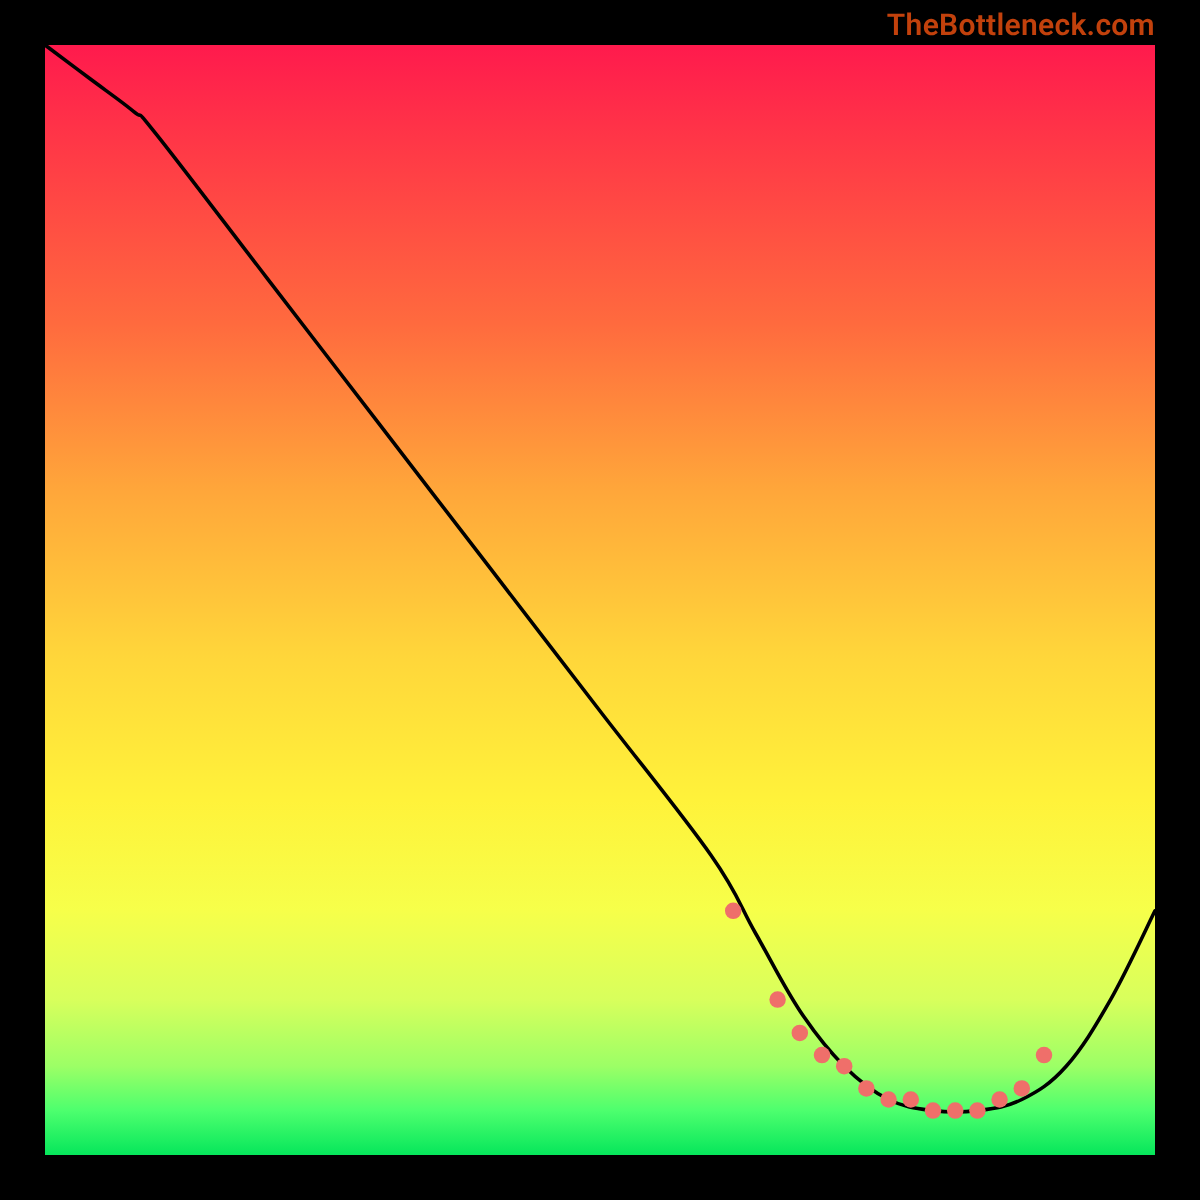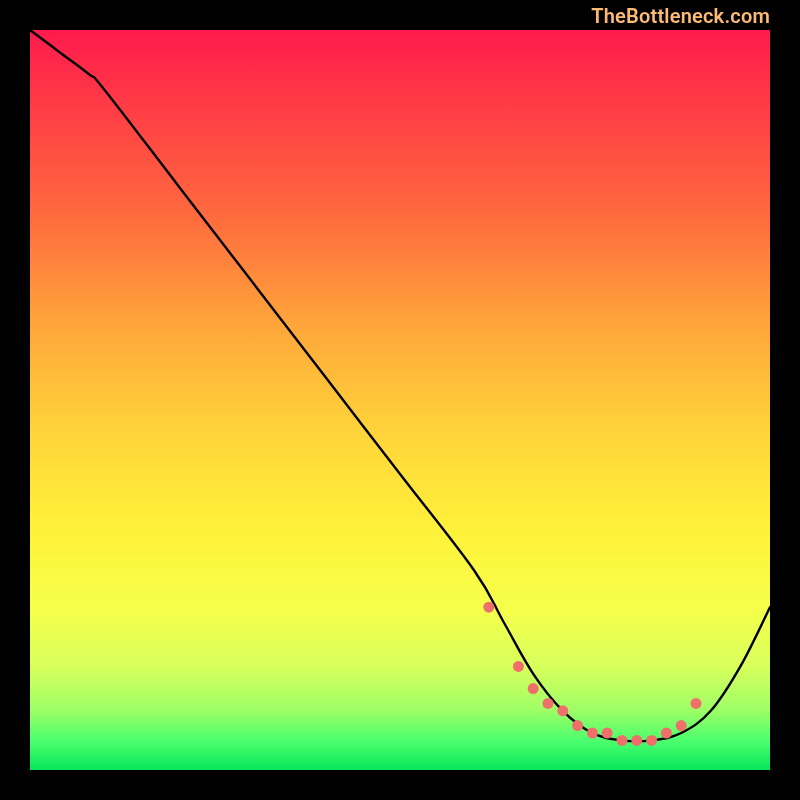--- a/index.html
+++ b/index.html
@@ -38,21 +38,21 @@
       #9cff66 92%,
       #4dff6e 96%,
       #06e65b 100%
     );
   }
   .watermark {
     position: absolute;
     top: 4px;
     right: 30px;
     font: 600 20px -apple-system, BlinkMacSystemFont, "Segoe UI", Roboto, Arial, sans-serif;
-    color: #fdba74;
+    color: #c2410c;
     letter-spacing: 0.2px;
   }
   svg.curve {
     position: absolute;
     left: 30px;
     top: 30px;
     width: 740px;
     height: 740px;
     overflow: visible;
   }

